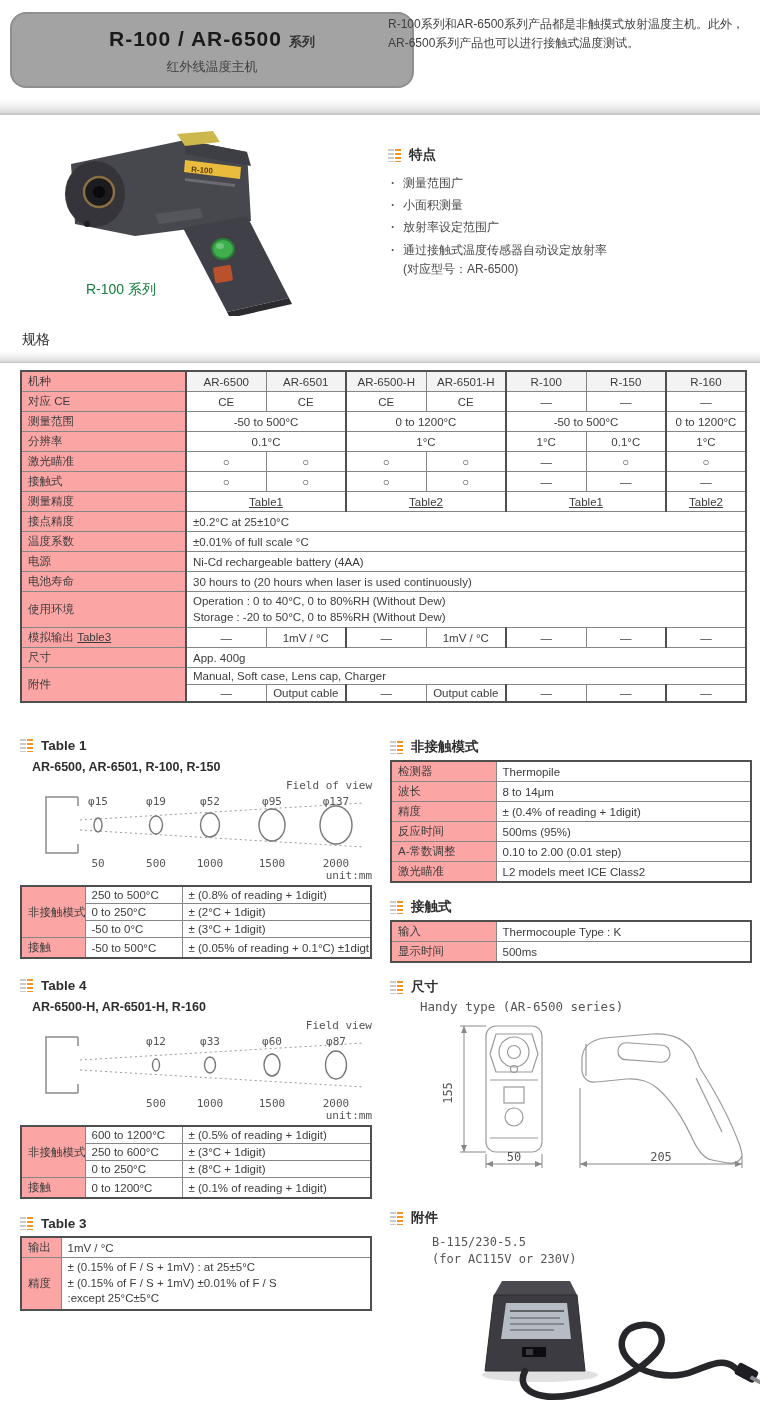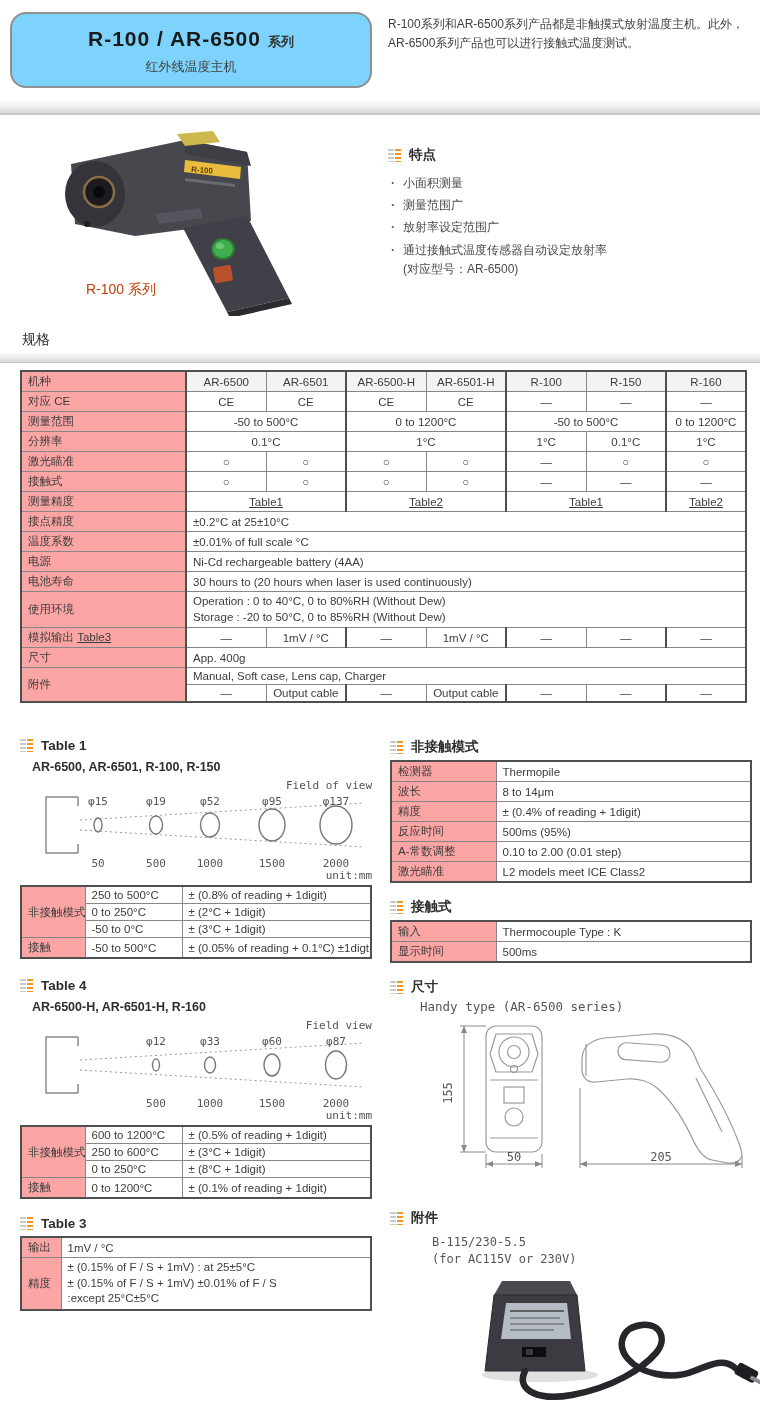--- a/index.html
+++ b/index.html
@@ -1,33 +1,33 @@
 <!DOCTYPE html>
 <html><head>
 <meta charset="utf-8">
 <style>
   * { margin:0; padding:0; box-sizing:border-box; }
   html,body { background:#fff; }
   body { font-family:"Liberation Sans","DejaVu Sans",sans-serif; color:#3f3f3f; }
   #page { position:relative; width:760px; height:1403px; background:#fff; overflow:hidden; }
   .abs { position:absolute; }
 
-  .title-box { left:10px; top:12px; width:362px; height:76px; border:2px solid #8f8f8f;
-               border-radius:16px; text-align:center; padding-top:13px; background:#7dd3fc; }
+  .title-box { left:10px; top:12px; width:404px; height:76px; border:2px solid #8f8f8f;
+               border-radius:16px; text-align:center; padding-top:13px; background:#a3a3a3; }
   .title-main { font-size:21px; font-weight:bold; color:#1a1a1a; letter-spacing:1px; }
   .title-suffix { font-size:13px; font-weight:bold; color:#333; margin-left:7px; }
   .title-sub { font-size:13px; color:#3f3f3f; margin-top:7px; }
 
   .header-desc { left:388px; top:15px; width:368px; font-size:12px; line-height:1.6; color:#3f3f3f; }
 
   .bar { left:0; width:760px; background:linear-gradient(to bottom,#ffffff 0%,#efefef 55%,#d8d8d8 100%); }
   .bar-top  { top:99px;  height:16px; border-bottom:2px solid #c9c9c9; }
   .bar-spec { top:351px; height:12px; border-bottom:1px solid #c2c2c2; }
 
-  .product-caption { left:86px; top:281px; font-size:14px; color:#c2410c; }
+  .product-caption { left:86px; top:281px; font-size:14px; color:#15803d; }
   .spec-heading { left:22px; top:331px; font-size:14px; color:#2e2e2e; }
 
   .sec-head { display:flex; align-items:center; gap:8px; font-size:13.5px; font-weight:bold; color:#2e2e2e; height:16px; }
   .shicon { display:inline-flex; width:13px; height:13px; }
   .shicon i { display:inline-block; width:6px; height:13px; }
   .shicon .g { background:repeating-linear-gradient(to bottom,#cacaca 0 2px,#ffffff 2px 4px); margin-right:1px; }
   .shicon .o { background:repeating-linear-gradient(to bottom,#f7941d 0 2px,#ffffff 2px 4px); }
 
   .features ul { list-style:none; margin-top:9px; }
   .features li { font-size:12px; color:#4a4a4a; line-height:1.85; padding-left:15px; position:relative; }
@@ -101,22 +101,22 @@
 
   <div class="abs features" style="left:388px;top:147px;width:368px;">
     <div class="sec-head">
       <span class="shicon">
           <i class="g"></i>
           <i class="o"></i>
         </span>
       <span>特点</span>
     </div>
     <ul id="featList">
+        <li>测量范围广</li>
         <li>小面积测量</li>
-        <li>测量范围广</li>
         <li>放射率设定范围广</li>
         <li>通过接触式温度传感器自动设定放射率<div class="feat-note">(对应型号：AR-6500)</div></li>
       </ul>
   </div>
 
   <div class="abs spec-heading">规格</div>
   <div class="abs bar bar-spec"></div>
 
   <table class="abs spec-table" id="specTable">
     <colgroup>

